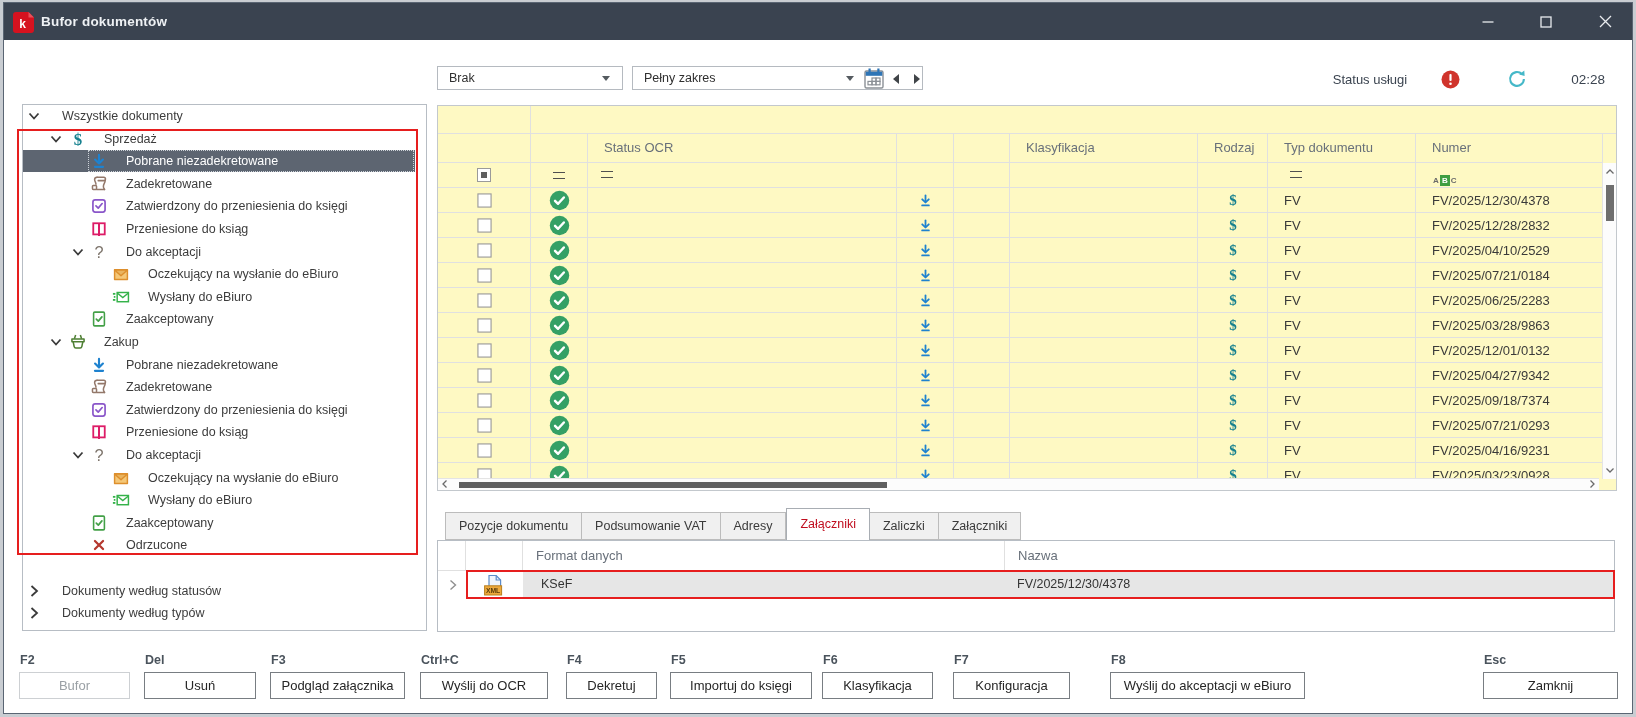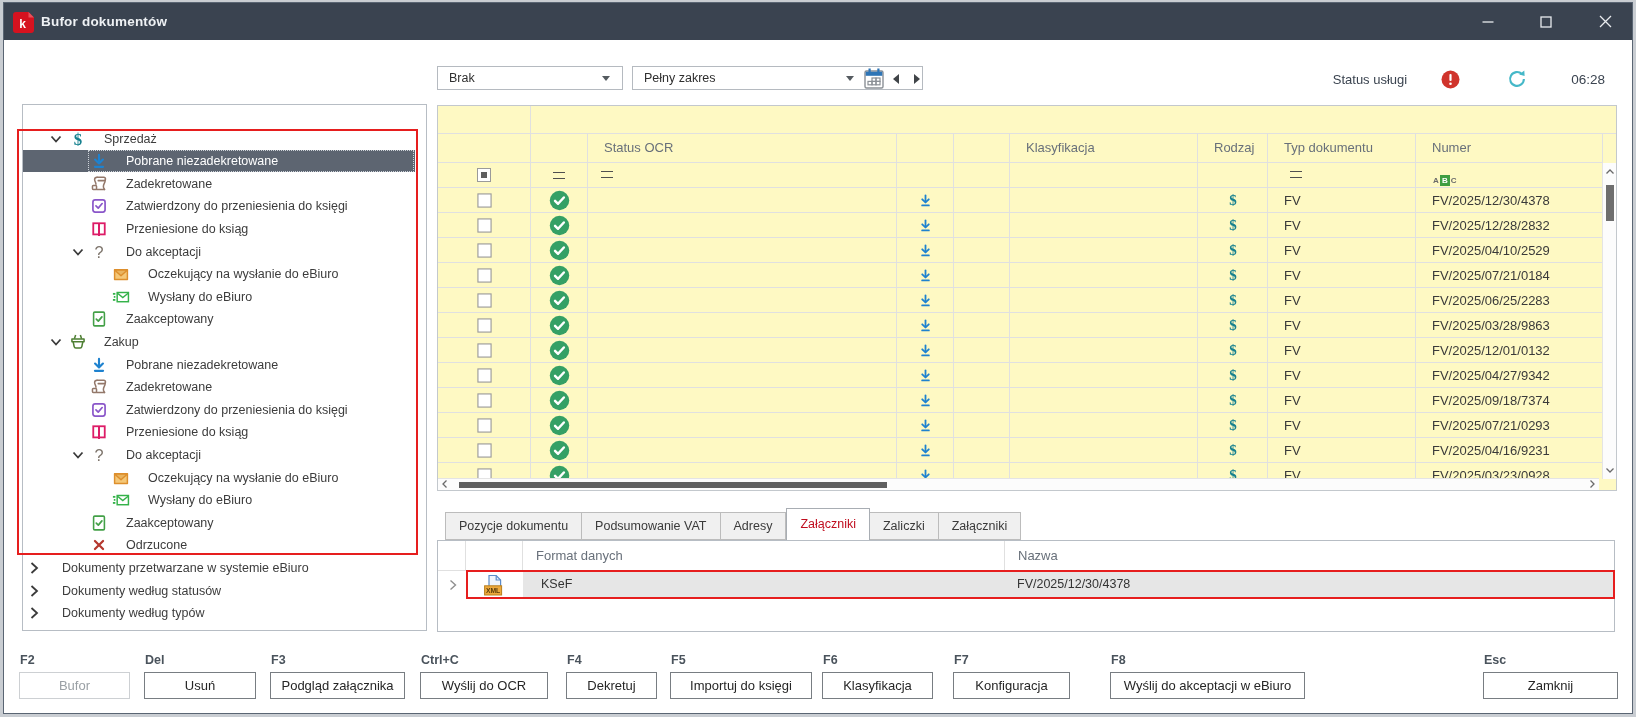--- a/index.html
+++ b/index.html
@@ -149,24 +149,32 @@
           <rect x="8.4" y="4" width="2.2" height="7" rx="1" fill="#fff"></rect>
           <circle cx="9.5" cy="13.8" r="1.3" fill="#fff"></circle>
         </svg>
       </span>
     <span id="refresh-ic">
         <svg width="20" height="20" viewBox="0 0 20 20">
           <path d="M16.9 10 a6.9 6.9 0 1 1 -2 -4.9" fill="none" stroke="#45b8c8" stroke-width="2.1"></path>
           <path d="M12.2 5.6 L17.6 7 L17.3 1.4 z" fill="#45b8c8"></path>
         </svg>
       </span>
-    <span id="service-time">06:28</span>
+    <span id="service-time">02:28</span>
   </div>
 
   <div id="tree-panel">
+      <div class="tree-row" style="top: 0px;">
+        <span class="tchev" style="left:4px">
+          <svg width="14" height="14" viewBox="0 0 14 14">
+            <path d="M2.5 4.5 L7 9.5 L11.5 4.5" fill="none" stroke="#3a3a3a" stroke-width="1.8"></path>
+          </svg>
+        </span>
+        <span class="lbl" style="left:39px">Wszystkie dokumenty</span>
+      </div>
       <div class="tree-row" style="top: 22.6px;">
         <span class="tchev" style="left:26px">
           <svg width="14" height="14" viewBox="0 0 14 14">
             <path d="M2.5 4.5 L7 9.5 L11.5 4.5" fill="none" stroke="#3a3a3a" stroke-width="1.8"></path>
           </svg>
         </span>
         <span class="ticon" style="left:46px">
           <svg width="18" height="18" viewBox="0 0 16 16">
             <text x="8" y="13" font-size="15" font-weight="bold" fill="#17818f" text-anchor="middle" font-family="Liberation Serif, serif">$</text>
           </svg>
@@ -371,28 +379,20 @@
         </span>
         <span class="lbl" style="left:103px">Zaakceptowany</span>
       </div>
       <div class="tree-row" style="top: 429.4px;">
         <span class="ticon" style="left:67px">
           <svg width="18" height="18" viewBox="0 0 16 16">
             <path d="M4.4 4.4 L11.6 11.6 M11.6 4.4 L4.4 11.6" stroke="#b5382e" stroke-width="2" stroke-linecap="round"></path>
           </svg>
         </span>
         <span class="lbl" style="left:103px">Odrzucone</span>
-      </div>
-      <div class="tree-row" style="top: 452px;">
-        <span class="tchev" style="left:4px">
-          <svg width="14" height="14" viewBox="0 0 14 14">
-            <path d="M4.5 2 L10 7 L4.5 12" fill="none" stroke="#3a3a3a" stroke-width="1.8"></path>
-          </svg>
-        </span>
-        <span class="lbl" style="left:39px">Dokumenty przetwarzane w systemie eBiuro</span>
       </div>
       <div class="tree-row" style="top: 474.6px;">
         <span class="tchev" style="left:4px">
           <svg width="14" height="14" viewBox="0 0 14 14">
             <path d="M4.5 2 L10 7 L4.5 12" fill="none" stroke="#3a3a3a" stroke-width="1.8"></path>
           </svg>
         </span>
         <span class="lbl" style="left:39px">Dokumenty według statusów</span>
       </div>
       <div class="tree-row" style="top: 497.2px;">

